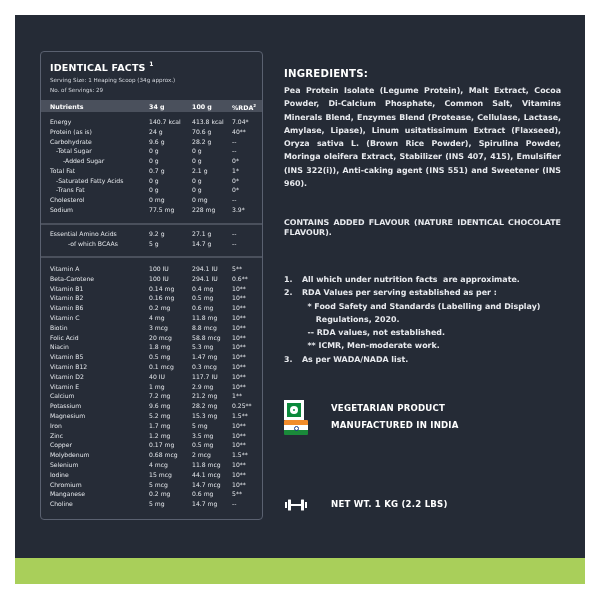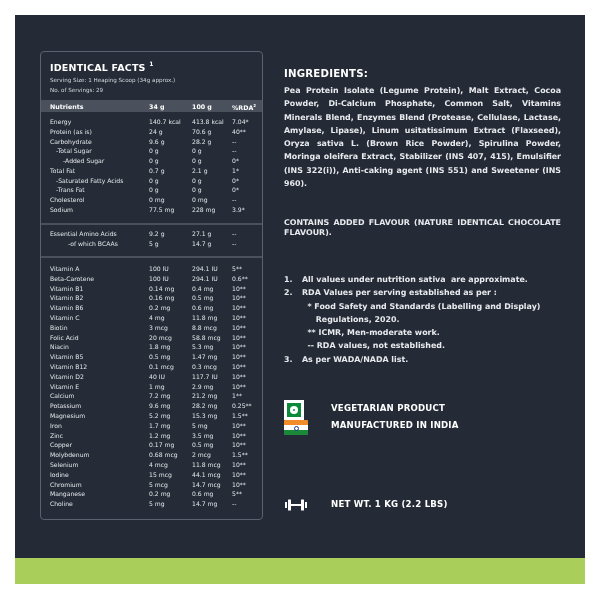--- a/index.html
+++ b/index.html
@@ -301,41 +301,41 @@
       </div>
     </div>
 </div>
 
 <div class="right ing-title">INGREDIENTS:</div>
 <div class="right ing-body">Pea Protein Isolate (Legume Protein), Malt Extract, Cocoa Powder, Di-Calcium Phosphate, Common Salt, Vitamins Minerals Blend, Enzymes Blend (Protease, Cellulase, Lactase, Amylase, Lipase), Linum usitatissimum Extract (Flaxseed), Oryza sativa L. (Brown Rice Powder), Spirulina Powder, Moringa oleifera Extract, Stabilizer (INS 407, 415), Emulsifier (INS 322(i)), Anti-caking agent (INS 551) and Sweetener (INS 960).</div>
 <div class="right flavour">CONTAINS ADDED FLAVOUR (NATURE IDENTICAL CHOCOLATE FLAVOUR).</div>
 <div class="right notes" id="notes">
     <div class="note-line" style="height: 13.3px;">
       <span class="note-num">1.</span>
-      <span class="note-txt" style="white-space: pre;">All values under nutrition sativa  are approximate.</span>
+      <span class="note-txt" style="white-space: pre;">All which under nutrition facts  are approximate.</span>
     </div>
     <div class="note-line" style="height: 13.3px;">
       <span class="note-num">2.</span>
       <span class="note-txt" style="white-space: pre;">RDA Values per serving established as per :</span>
     </div>
     <div class="note-line" style="height: 13.3px;">
       <span class="note-num"></span>
       <span class="note-txt" style="white-space: pre;">  * Food Safety and Standards (Labelling and Display)</span>
     </div>
     <div class="note-line" style="height: 13.3px;">
       <span class="note-num"></span>
       <span class="note-txt" style="white-space: pre;">     Regulations, 2020.</span>
     </div>
     <div class="note-line" style="height: 13.3px;">
       <span class="note-num"></span>
+      <span class="note-txt" style="white-space: pre;">  -- RDA values, not established.</span>
+    </div>
+    <div class="note-line" style="height: 13.3px;">
+      <span class="note-num"></span>
       <span class="note-txt" style="white-space: pre;">  ** ICMR, Men-moderate work.</span>
-    </div>
-    <div class="note-line" style="height: 13.3px;">
-      <span class="note-num"></span>
-      <span class="note-txt" style="white-space: pre;">  -- RDA values, not established.</span>
     </div>
     <div class="note-line" style="height: 13.3px;">
       <span class="note-num">3.</span>
       <span class="note-txt" style="white-space: pre;">As per WADA/NADA list.</span>
     </div>
   </div>
 
 <div class="badge" style="top:400px">
   <div class="veg-icon"></div>
   <div class="lbl">VEGETARIAN PRODUCT</div>

